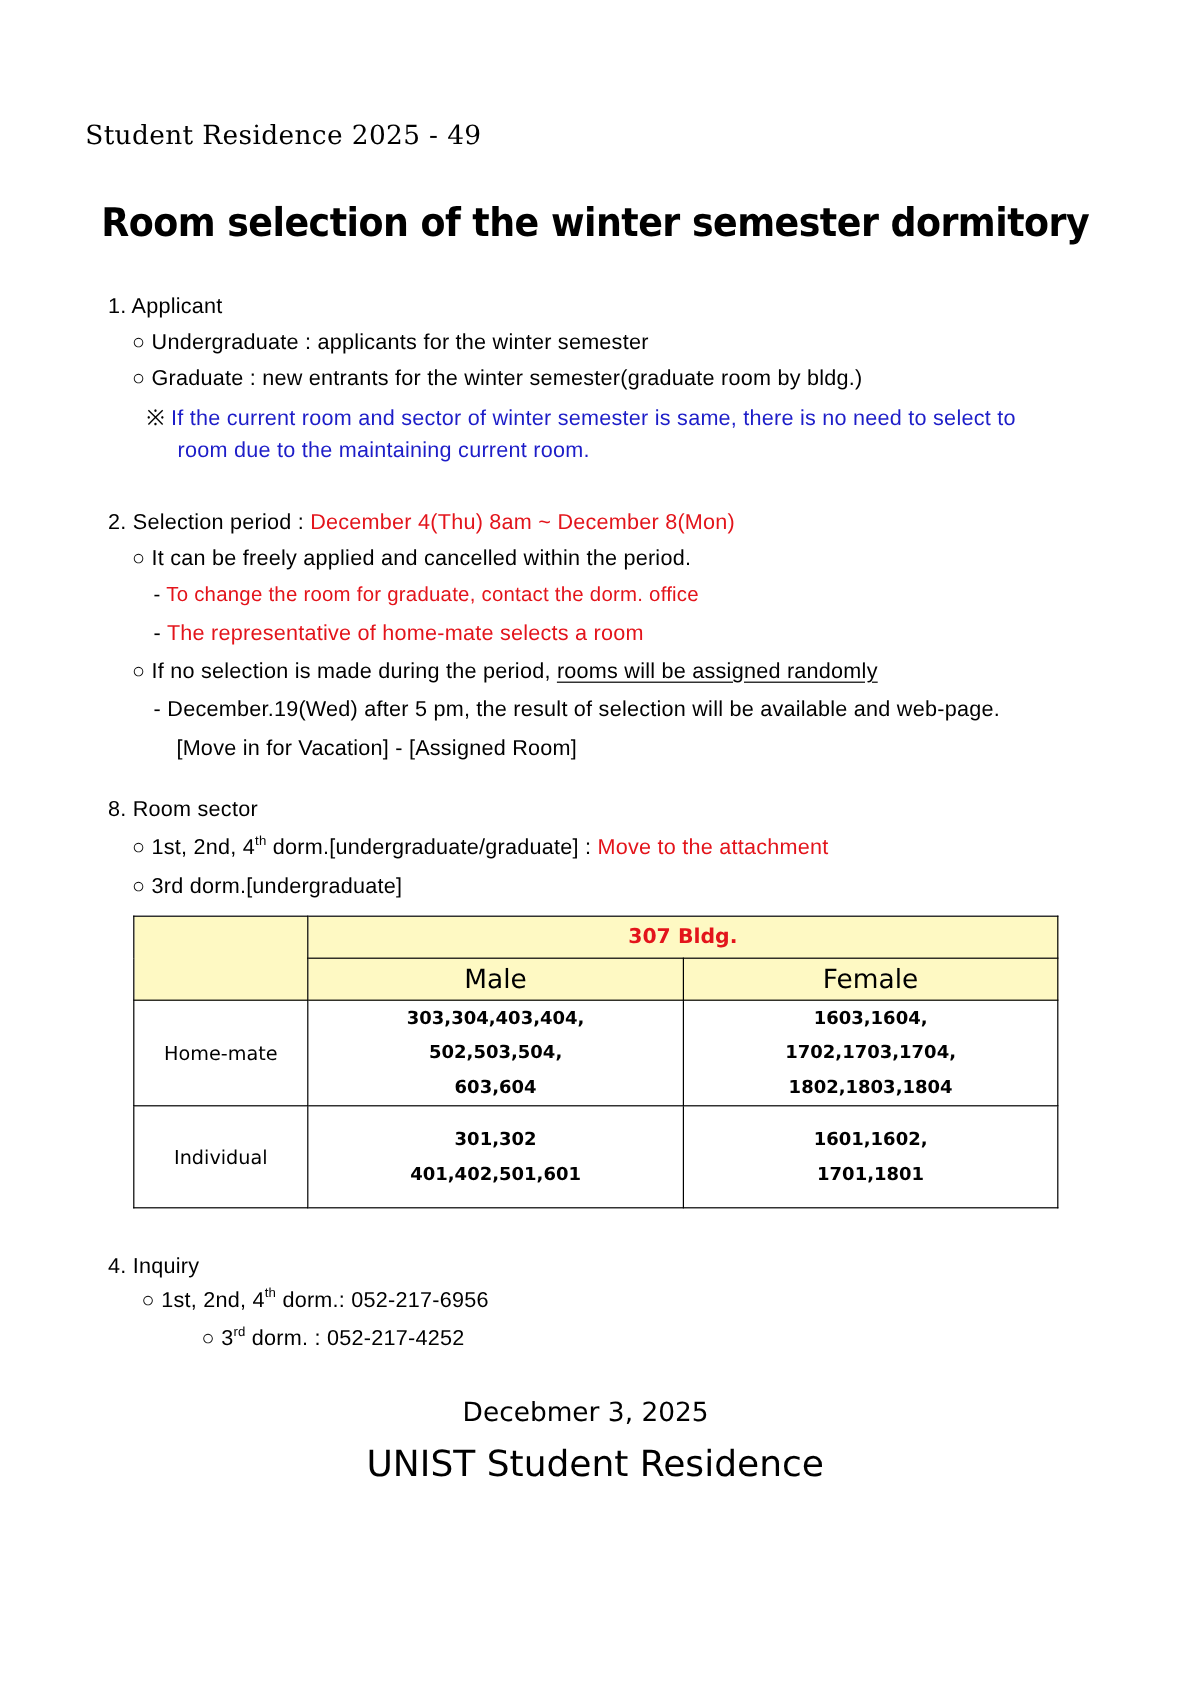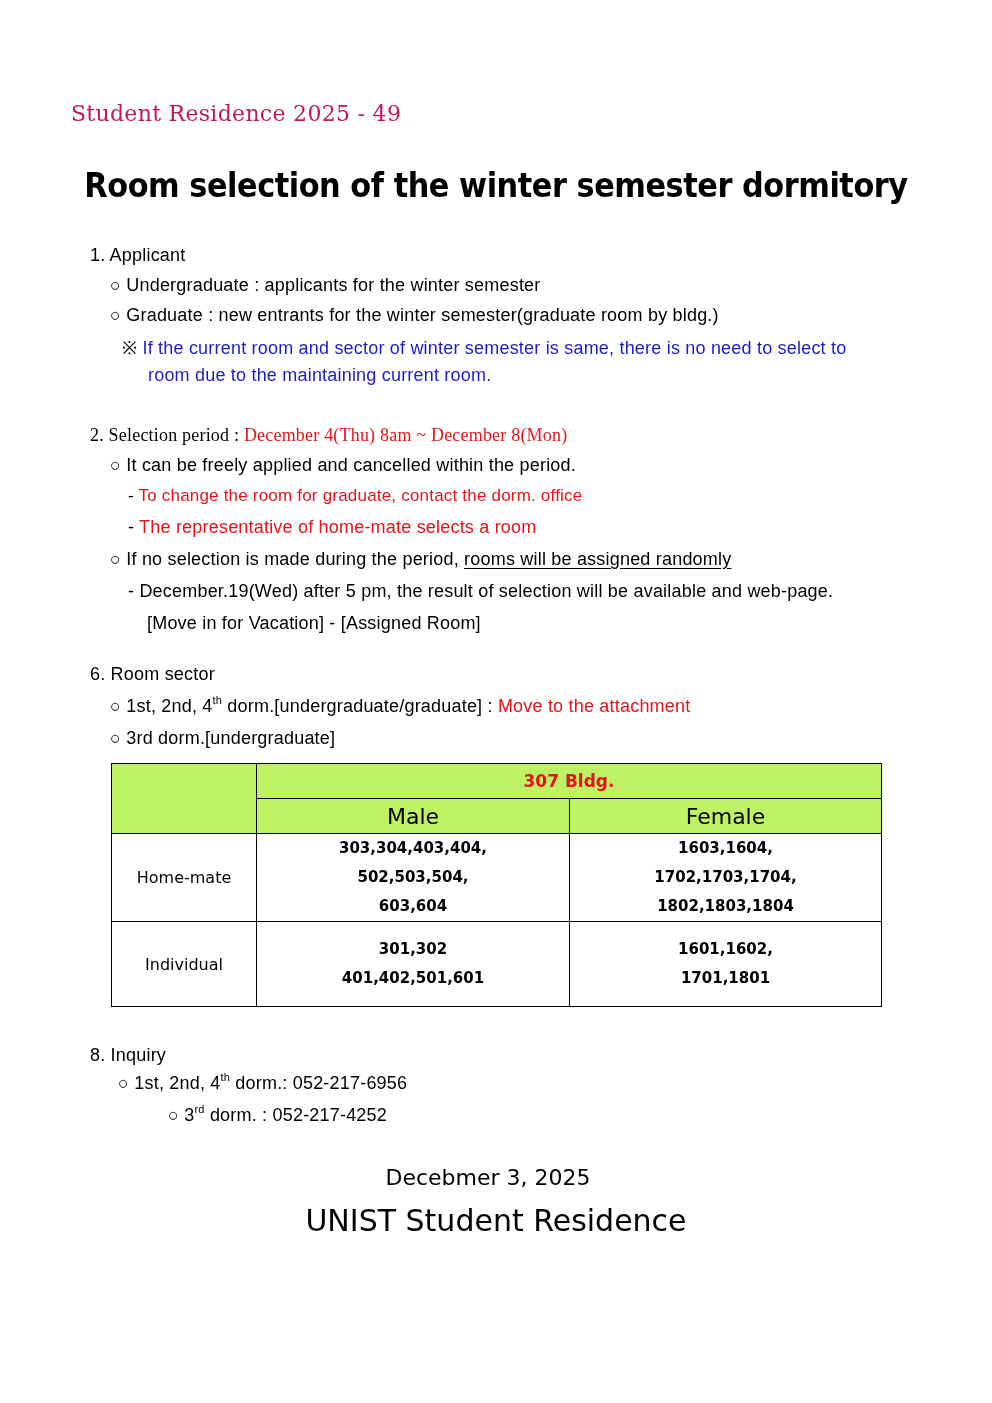--- a/index.html
+++ b/index.html
@@ -1,28 +1,28 @@
 <!DOCTYPE html>
 <html><head>
 <meta charset="utf-8">
 <style>
   html, body { margin: 0; padding: 0; background: #ffffff; }
   body { width: 992px; height: 1403px; position: relative; font-family: "DejaVu Sans", sans-serif; color: #000; overflow: hidden; }
   .abs { position: absolute; white-space: nowrap; }
   .serif { font-family: "DejaVu Serif", serif; }
-  .docno { left: 71px; top: 101px; font-size: 22px; color: #be185d; letter-spacing: 0.3px; }
+  .docno { left: 71px; top: 101px; font-size: 22px; color: #000000; letter-spacing: 0.3px; }
   .title { left: 0; width: 992px; text-align: center; top: 166px; font-size: 33px; font-weight: bold; transform: scaleX(0.92); letter-spacing: -0.5px; }
   .line { font-size: 18px; font-family: "Liberation Sans", sans-serif; letter-spacing: 0.2px; }
   .red { color: #e3141b; }
   .blue { color: #1d1dc8; }
   .u { text-decoration: underline; text-underline-offset: 3px; }
   sup { font-size: 11px; vertical-align: 8px; line-height: 0; }
   table.rooms { position: absolute; left: 111px; top: 763px; width: 771px; border-collapse: collapse; font-family: "DejaVu Sans", sans-serif; }
   table.rooms td { border: 1px solid #000; text-align: center; padding: 0; }
-  td.hdr { background: #bef264; margin-top: 32px; }
+  td.hdr { background: #fef9c3; margin-top: 32px; }
   td.bldg { height: 34px; color: #e3141b; font-weight: bold; font-size: 17px; }
   td.sex { height: 34px; font-size: 22px; }
   td.rowlabel { font-size: 16px; width: 144px; }
   td.cell { font-weight: bold; font-size: 15px; line-height: 29px; }
   .footer-date { left: 0; width: 976px; text-align: center; top: 1165px; font-size: 22px; }
   .footer-org { left: 0; width: 992px; text-align: center; top: 1203px; font-size: 30px; }
 </style>
 </head>
 <body>
 
@@ -37,21 +37,21 @@
 <div class="abs line" style="left:110px; top:305px;">
   <span>○</span>
   <span>Graduate : new entrants for the winter semester(graduate room by bldg.)</span>
 </div>
 <div class="abs line blue" style="left:122px; top:335px;">
   <span style="color:#000">※</span>
   <span>If the current room and sector of winter semester is same, there is no need to select to</span>
 </div>
 <div class="abs line blue" style="left:148px; top:365px;">room  due to the maintaining current room.</div>
 
-<div class="abs line" style="left:90px; top:425px;font-family:Liberation Serif, serif;">
+<div class="abs line" style="left:90px; top:425px;">
   <span>2. Selection period  : </span><span class="red">December 4(Thu) 8am ~ December 8(Mon)</span>
 </div>
 <div class="abs line" style="left:110px; top:455px;">
   <span>○</span>
   <span>It can be freely applied and cancelled within the period.</span>
 </div>
 <div class="abs line" style="left:128px; top:486px; font-size:17px;">
   <span>-</span>
   <span class="red">To change the room for graduate, contact the dorm. office</span>
 </div>
@@ -62,21 +62,21 @@
 <div class="abs line" style="left:110px; top:549px;">
   <span>○</span>
   <span>If no selection is made during the period, </span><span class="u">rooms will be assigned randomly</span>
 </div>
 <div class="abs line" style="left:128px; top:581px;">
   <span>-</span>
   <span>December.19(Wed) after 5 pm, the result of selection will be available and web-page.</span>
 </div>
 <div class="abs line" style="left:147px; top:613px;">[Move in for Vacation] - [Assigned Room]</div>
 
-<div class="abs line" style="left:90px; top:664px;">6. Room sector</div>
+<div class="abs line" style="left:90px; top:664px;">8. Room sector</div>
 <div class="abs line" style="left:110px; top:696px;">
   <span>○</span>
   <span>1st, 2nd, 4</span><sup>th</sup><span> dorm.[undergraduate/graduate] : </span><span class="red">Move to the attachment</span>
 </div>
 <div class="abs line" style="left:110px; top:728px;">
   <span>○</span>
   <span>3rd dorm.[undergraduate]</span>
 </div>
 
 <table class="rooms">
@@ -109,21 +109,21 @@
       <div>401,402,501,601</div>
     </td>
     <td class="cell">
       <div>1601,1602,</div>
       <div>1701,1801</div>
     </td>
   </tr>
 </tbody>
   </table>
 
-<div class="abs line" style="left:90px; top:1045px;">8.  Inquiry</div>
+<div class="abs line" style="left:90px; top:1045px;">4.  Inquiry</div>
 <div class="abs line" style="left:118px; top:1073px;">
   <span>○</span>
   <span>1st, 2nd, 4</span><sup>th</sup><span> dorm.: 052-217-6956</span>
 </div>
 <div class="abs line" style="left:136px; top:1105px;margin-left:32px;">
   <span>○</span>
   <span>3</span><sup>rd</sup><span> dorm. : 052-217-4252</span>
 </div>
 
 <div class="abs footer-date">Decebmer 3, 2025</div>

